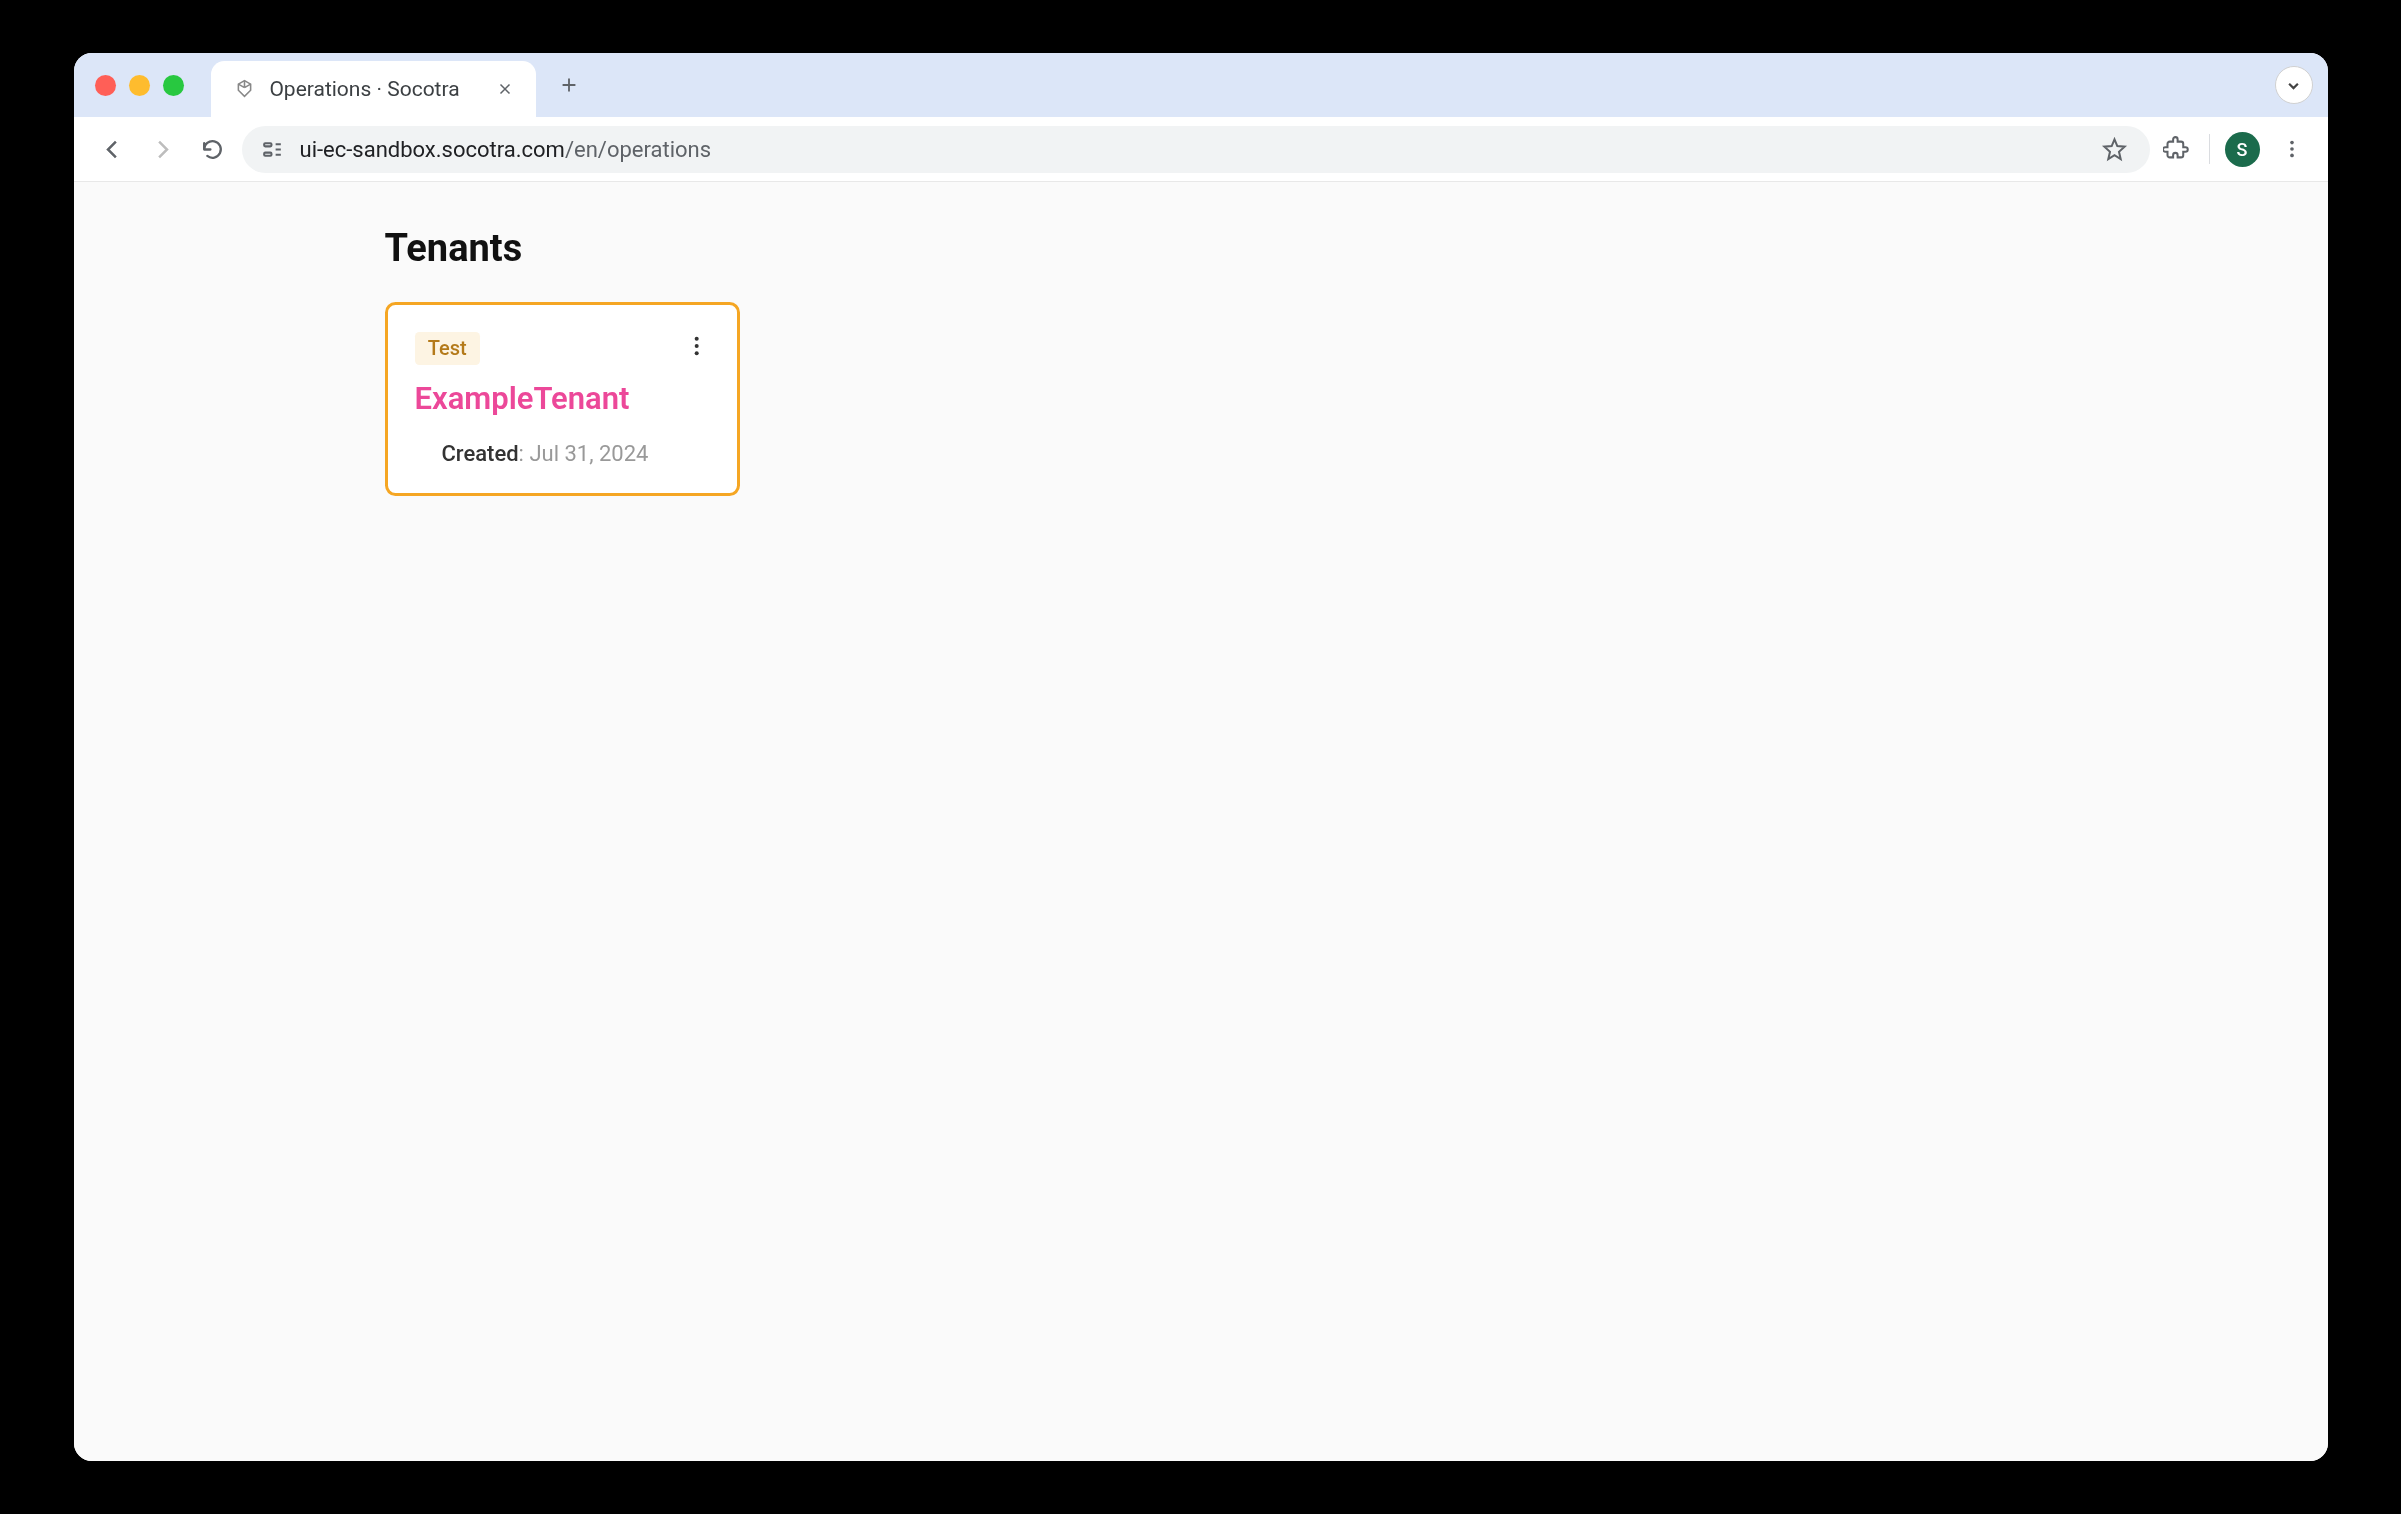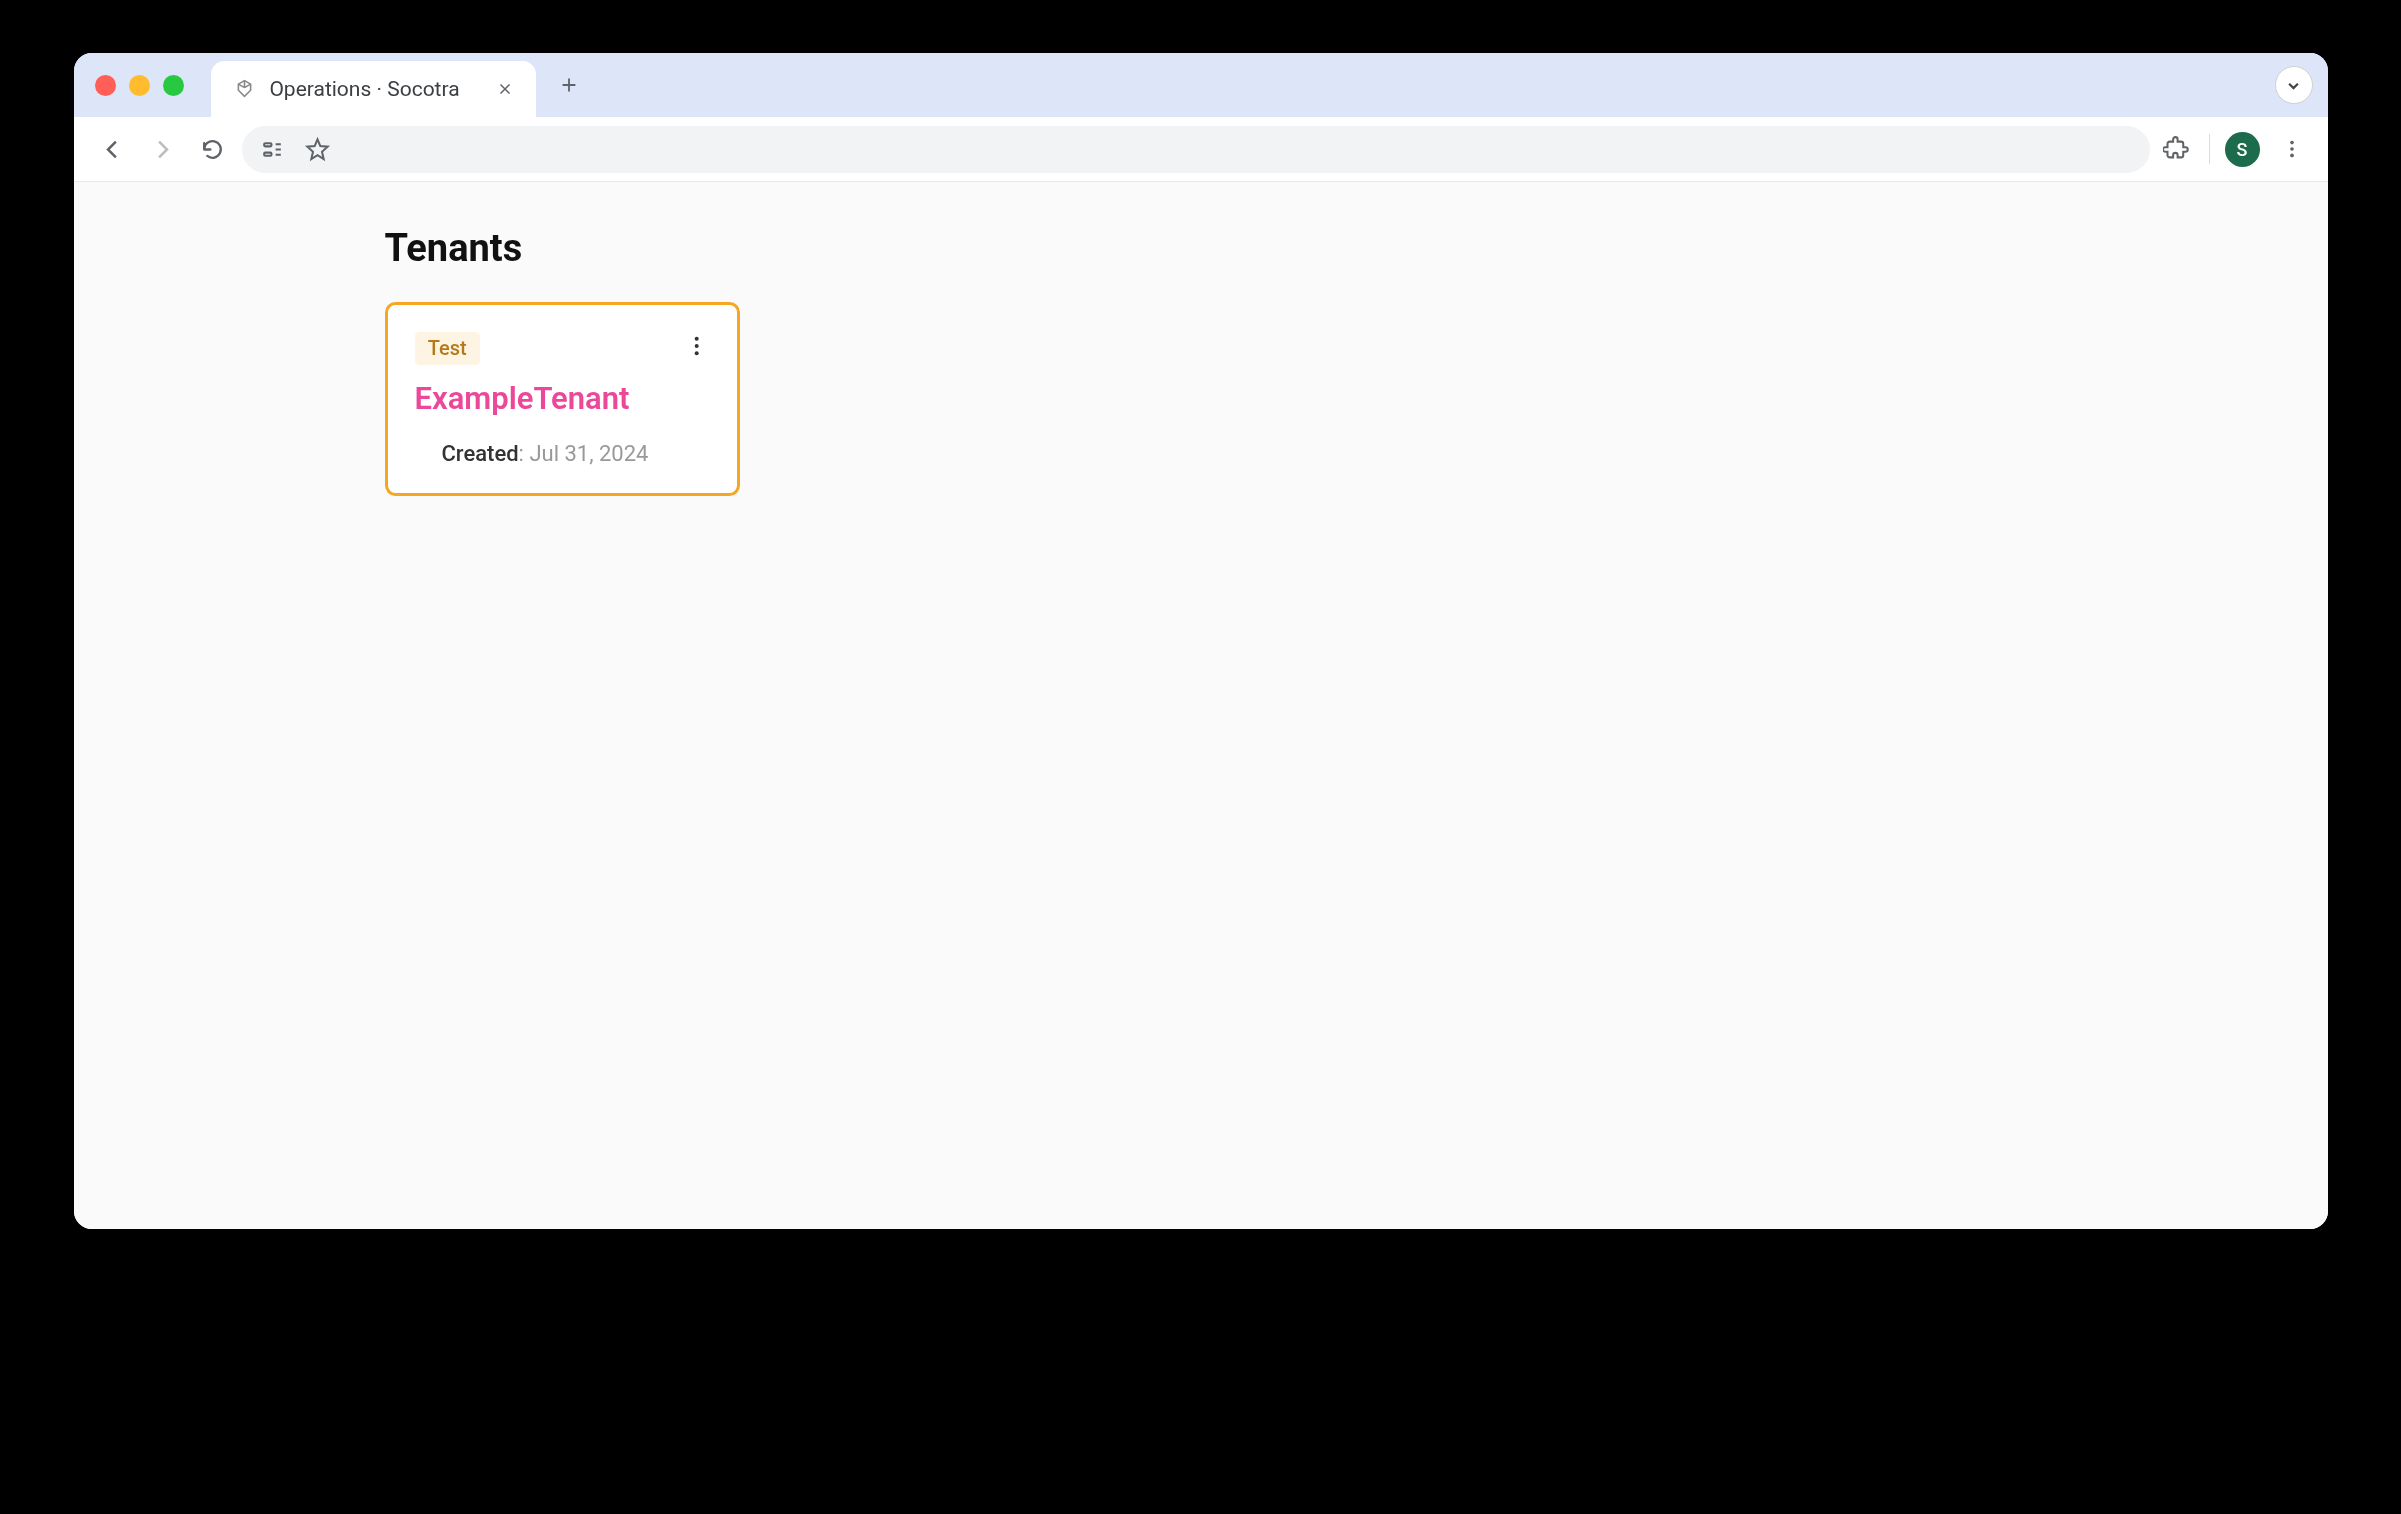--- a/index.html
+++ b/index.html
@@ -14,21 +14,21 @@
       width: 2401px;
       height: 1514px;
       display: flex;
       align-items: flex-start;
       justify-content: center;
       padding-top: 53px;
     }
 
     .browser-window {
       width: 2254px;
-      height: 1176px;
+      height: 1408px;
       background: #fff;
       border-radius: 18px;
       overflow: hidden;
       display: flex;
       flex-direction: column;
       box-shadow: 0 3px 30px rgba(0,0,0,0.4);
     }
 
     
     .tab-bar {
@@ -390,20 +390,23 @@
       </svg>
     </div>
 
     <div class="address-bar">
       <div class="site-info">
         <svg width="25" height="25" viewBox="0 0 24 24" fill="none" stroke="#5f6368" stroke-width="2">
           <rect x="4" y="6" width="7" height="3" rx="1"></rect>
           <rect x="4" y="15" width="7" height="3" rx="1"></rect>
           <path d="M15 7 L20 7 M15 12 L20 12 M15 17 L20 17"></path>
         </svg>
+      </div>
+      <div class="url-text">
+        <span class="domain">ui-ec-sandbox.socotra.com</span><span class="path">/en/operations</span>
       </div>
       <div class="toolbar-icon">
         <svg width="27" height="27" viewBox="0 0 24 24" fill="none" stroke="#5f6368" stroke-width="1.8">
           <path d="M12 3 L14.5 9 L21 9.5 L16 14 L17.5 20.5 L12 17 L6.5 20.5 L8 14 L3 9.5 L9.5 9 Z"></path>
         </svg>
       </div>
     </div>
 
     <div class="toolbar-right">
       <div class="toolbar-icon">

